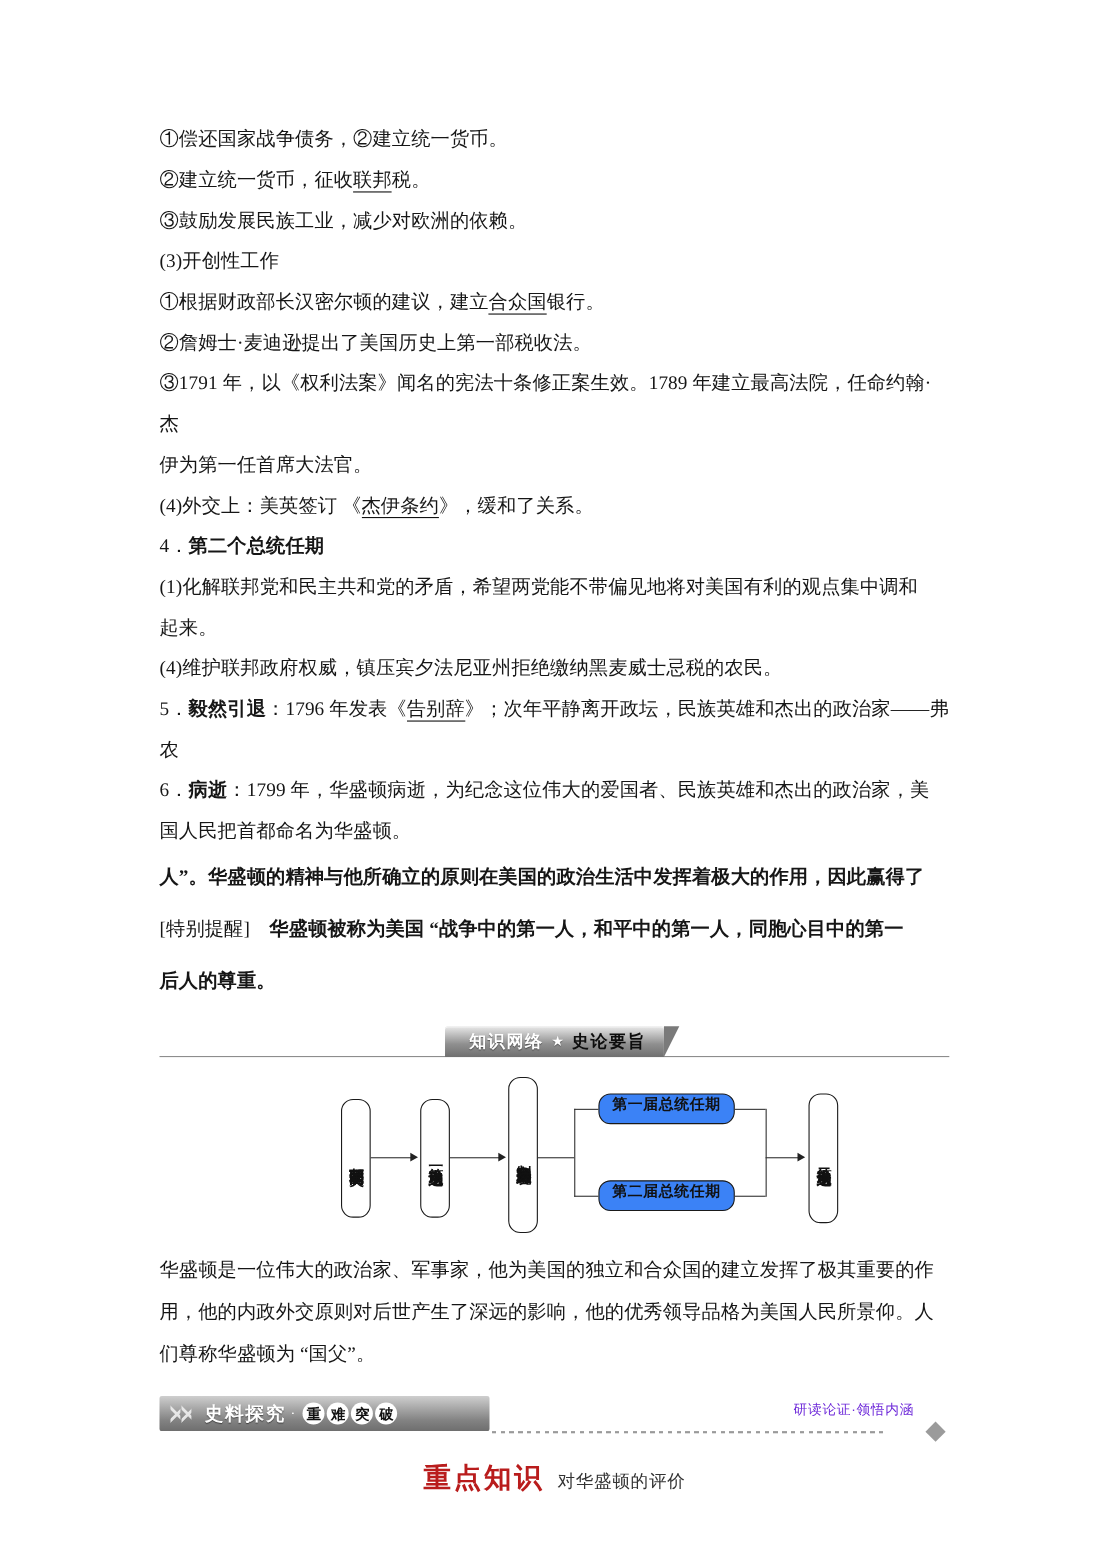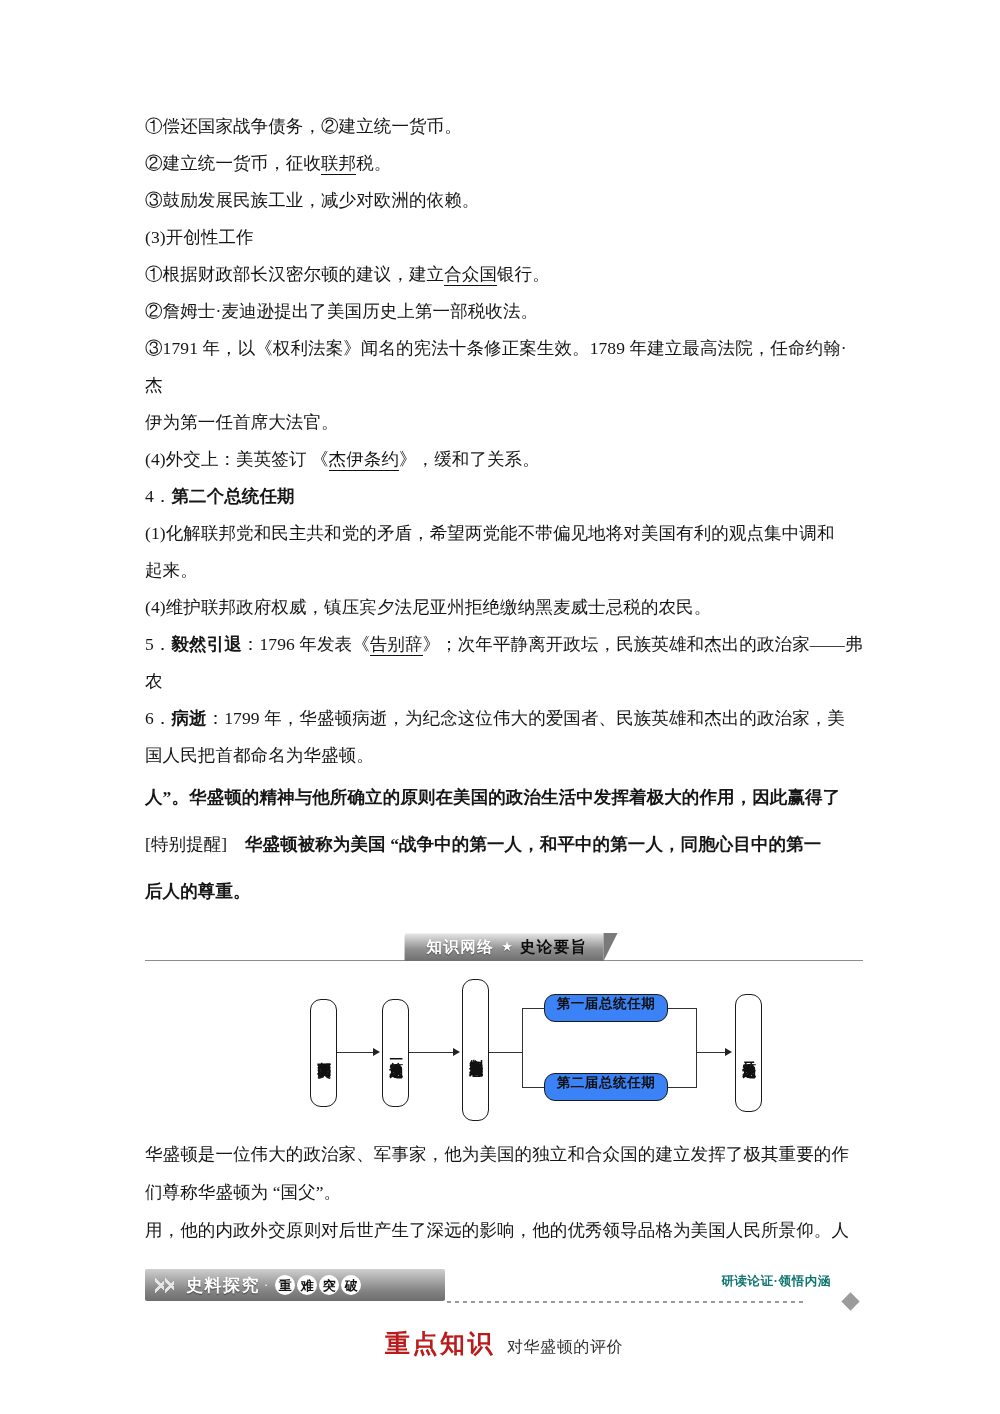--- a/index.html
+++ b/index.html
@@ -206,24 +206,24 @@
   .exp-dots{
     position:absolute;
     left:302px; right:56px; top:36px;
     height:2px;
     background:repeating-linear-gradient(to right,#9a9a9a 0 4px,transparent 4px 8px);
   }
   .exp-right{
     position:absolute;
     right:32px; top:8px;
     font-family:"Liberation Sans","DejaVu Sans",sans-serif;
-    font-weight:bold;
+    font-weight:normal;
     font-size:12.5px;
     letter-spacing:.6px;
-    color:#0f766e;
+    color:#6d28d9;
   }
   .exp-diamond{
     position:absolute;
     right:6px; top:30px;
     width:13px;height:13px;
     background:#9b9b9b;
     transform:rotate(45deg);
   }
 
   
@@ -337,22 +337,22 @@
       <div class="seg h" style="left:551px;top:79px;width:33px;"></div>
       <div class="arrow" style="left:580px;top:75px;"></div>
 
       <div class="vbox" style="left:590px;top:21px;width:27px;height:118px;">
         <span class="vtext">第二次主动引退</span>
       </div>
     </div>
 
     <div class="block">
       <div class="line para"><span>华盛顿是一位伟大的政治家、军事家，他为美国的独立和合众国的建立发挥了极其重要的作</span></div>
+      <div class="line para"><span>用，他的内政外交原则对后世产生了深远的影响，他的优秀领导品格为美国人民所景仰。人</span></div>
       <div class="line para"><span>们尊称华盛顿为 “国父”。</span></div>
-      <div class="line para"><span>用，他的内政外交原则对后世产生了深远的影响，他的优秀领导品格为美国人民所景仰。人</span></div>
     </div>
 
     <div class="exp-wrap">
       <div class="exp-left">
         <span class="chev">
             <span></span>
             <span></span>
           </span>
         <span class="exp-title">史料探究</span>
         <span class="exp-dot">·</span>

